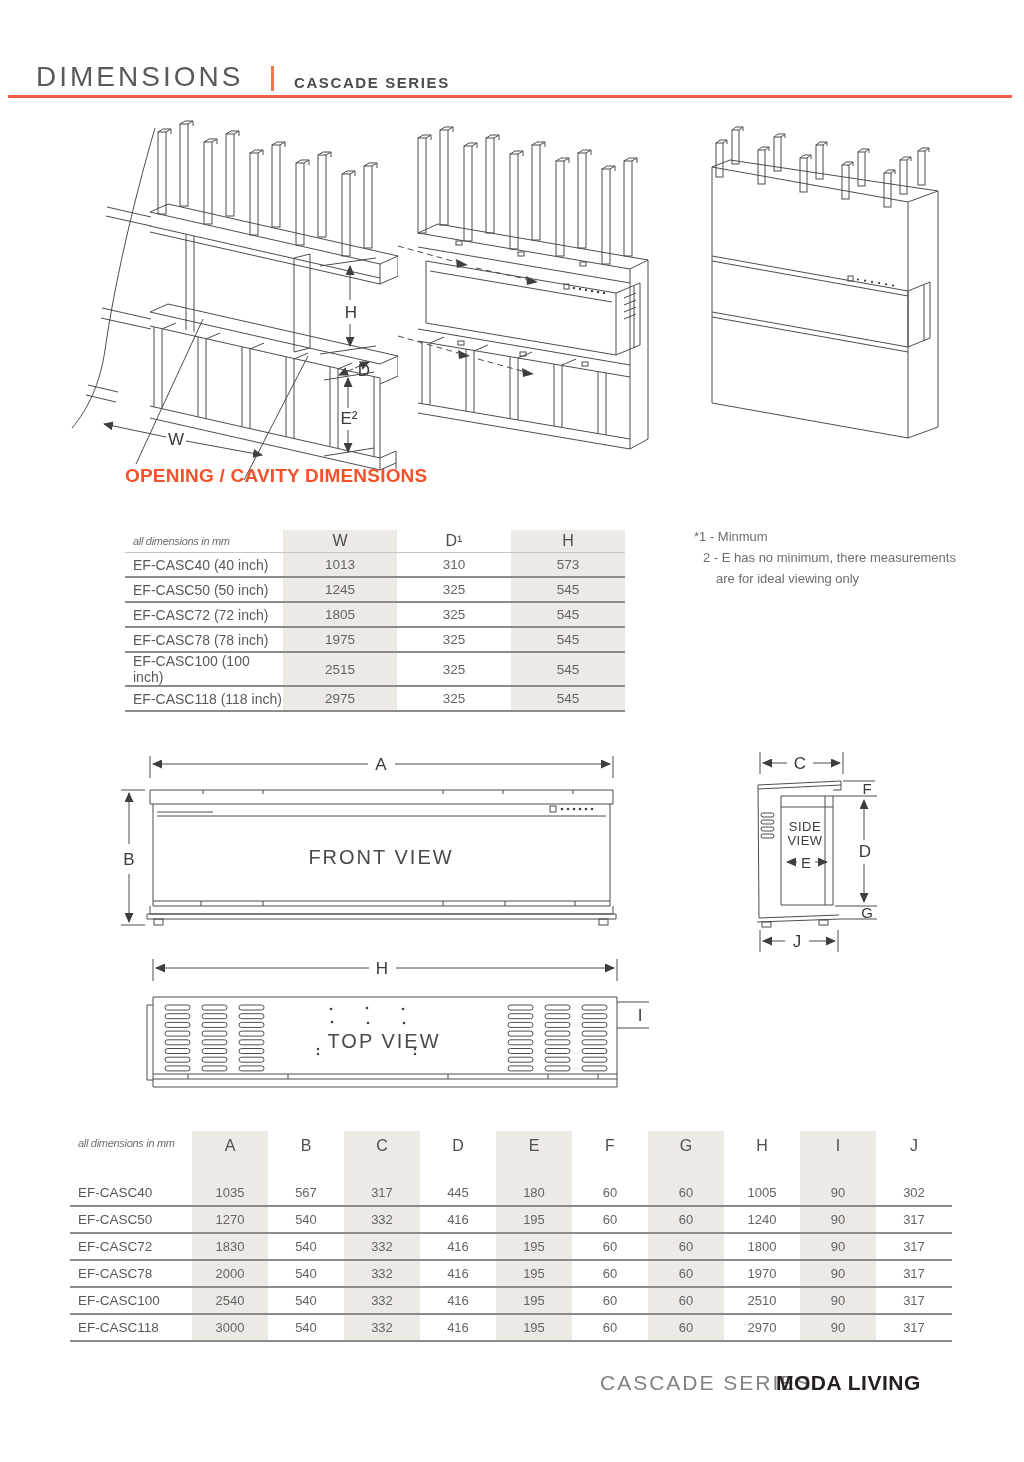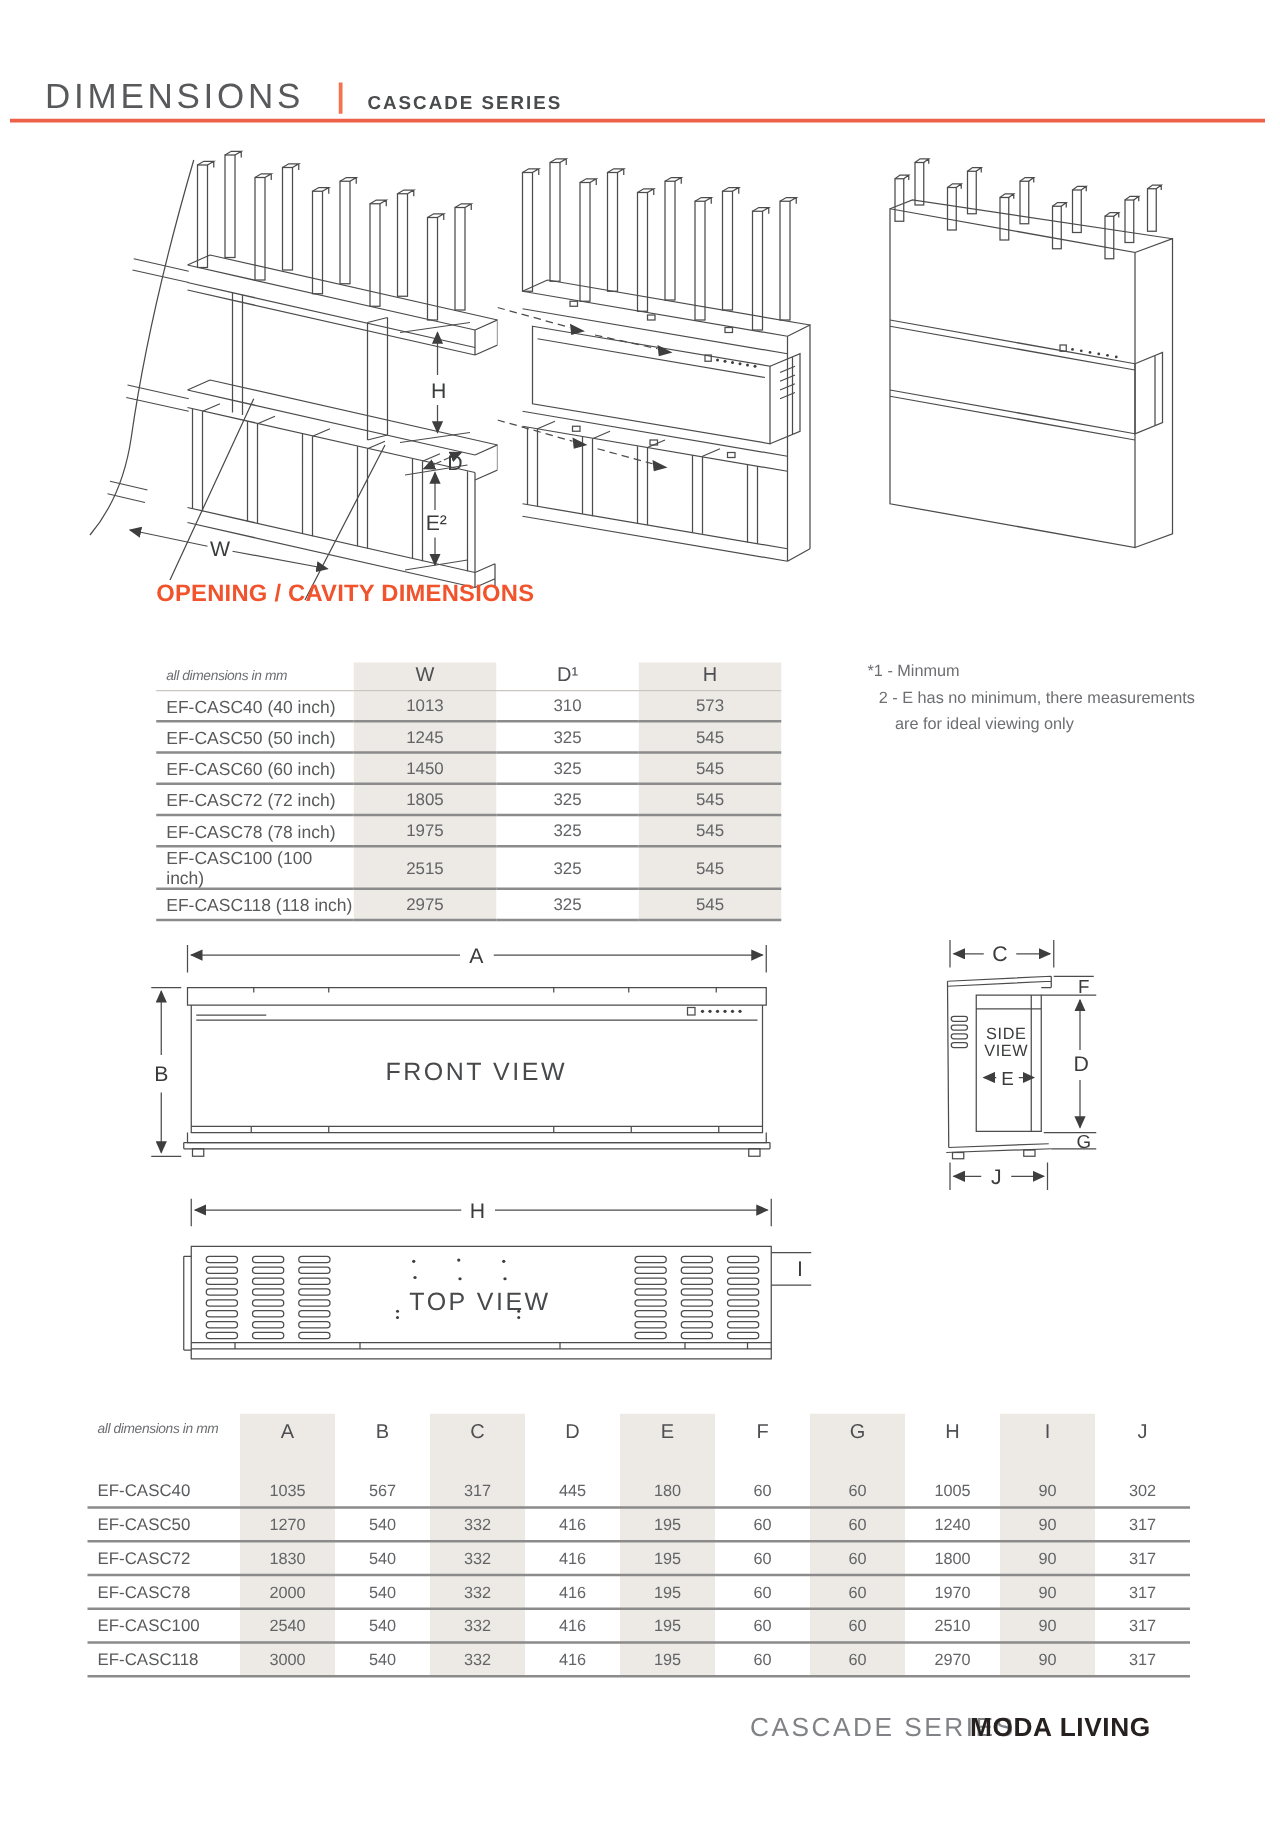--- a/index.html
+++ b/index.html
@@ -251,26 +251,20 @@
     <tbody>
         <tr>
           <td class="model">EF-CASC40 (40 inch)</td>
           <td class="shade">1013</td>
           <td>310</td>
           <td class="shade">573</td>
         </tr>
         <tr>
           <td class="model">EF-CASC50 (50 inch)</td>
           <td class="shade">1245</td>
-          <td>325</td>
-          <td class="shade">545</td>
-        </tr>
-        <tr>
-          <td class="model">EF-CASC60 (60 inch)</td>
-          <td class="shade">1450</td>
           <td>325</td>
           <td class="shade">545</td>
         </tr>
         <tr>
           <td class="model">EF-CASC72 (72 inch)</td>
           <td class="shade">1805</td>
           <td>325</td>
           <td class="shade">545</td>
         </tr>
         <tr>

